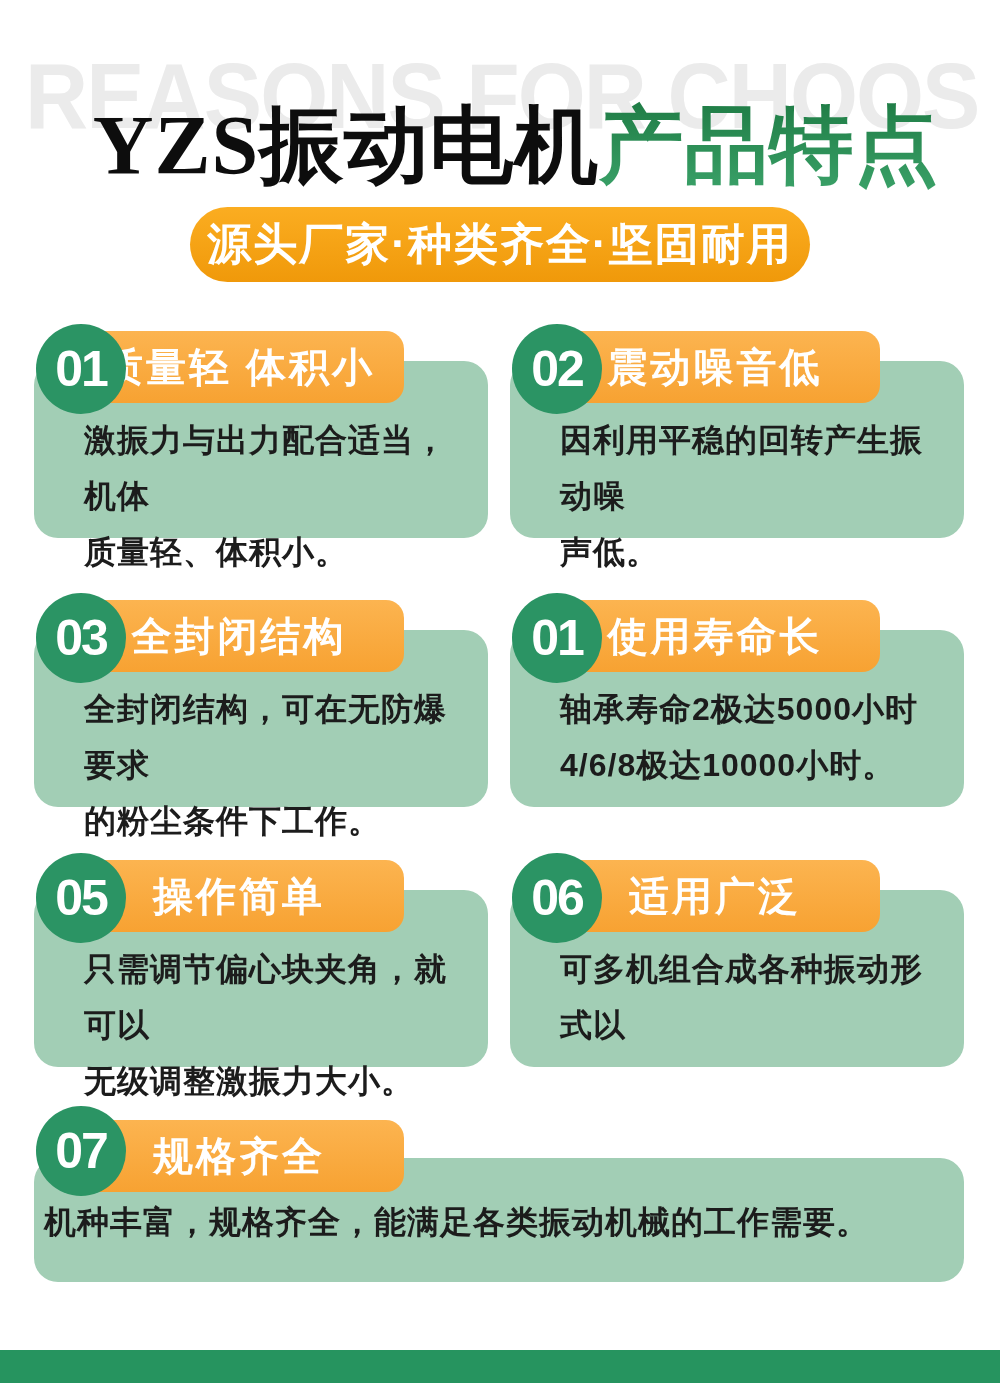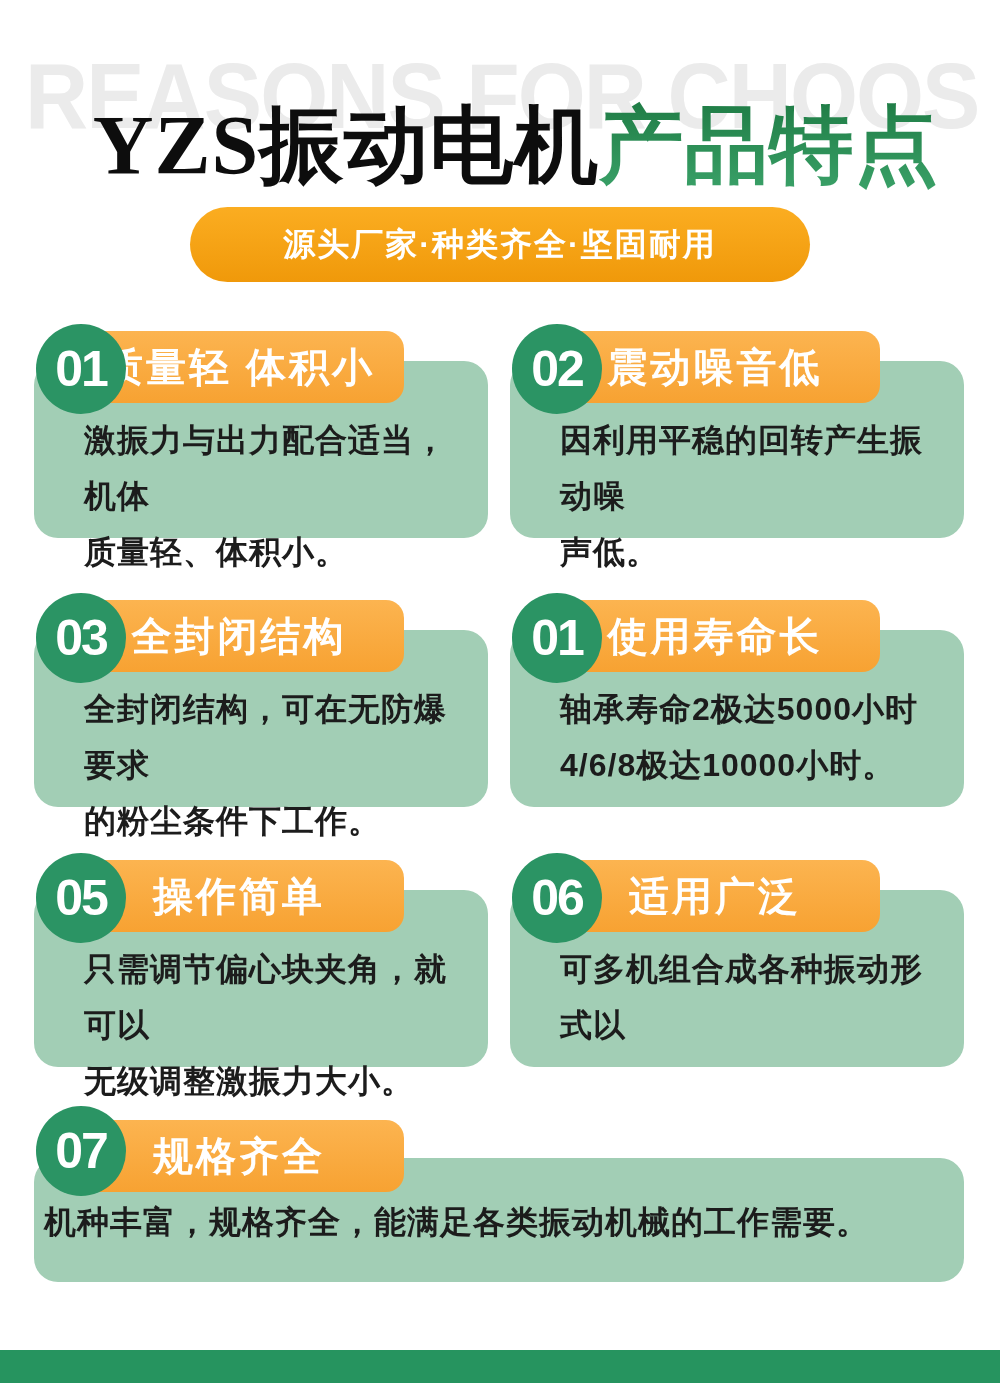--- a/index.html
+++ b/index.html
@@ -47,21 +47,21 @@
       color:transparent;
     }
   }
   .banner-pill {
     position:absolute; top:207px; left:190px;
     width:620px; height:75px;
     border-radius:38px;
     background:linear-gradient(180deg,#fbad21 0%,#f0990a 100%);
     color:#ffffff;
     font-weight:bold;
-    font-size:32px;
+    font-size:44px;
     letter-spacing:2px;
     display:flex; align-items:center; justify-content:center;
     z-index:2;
     white-space:nowrap;
   }
 
   
   .card { position:absolute; width:454px; height:214px; }
   .card-1 { left:34px;  top:324px; }
   .card-2 { left:510px; top:324px; }

